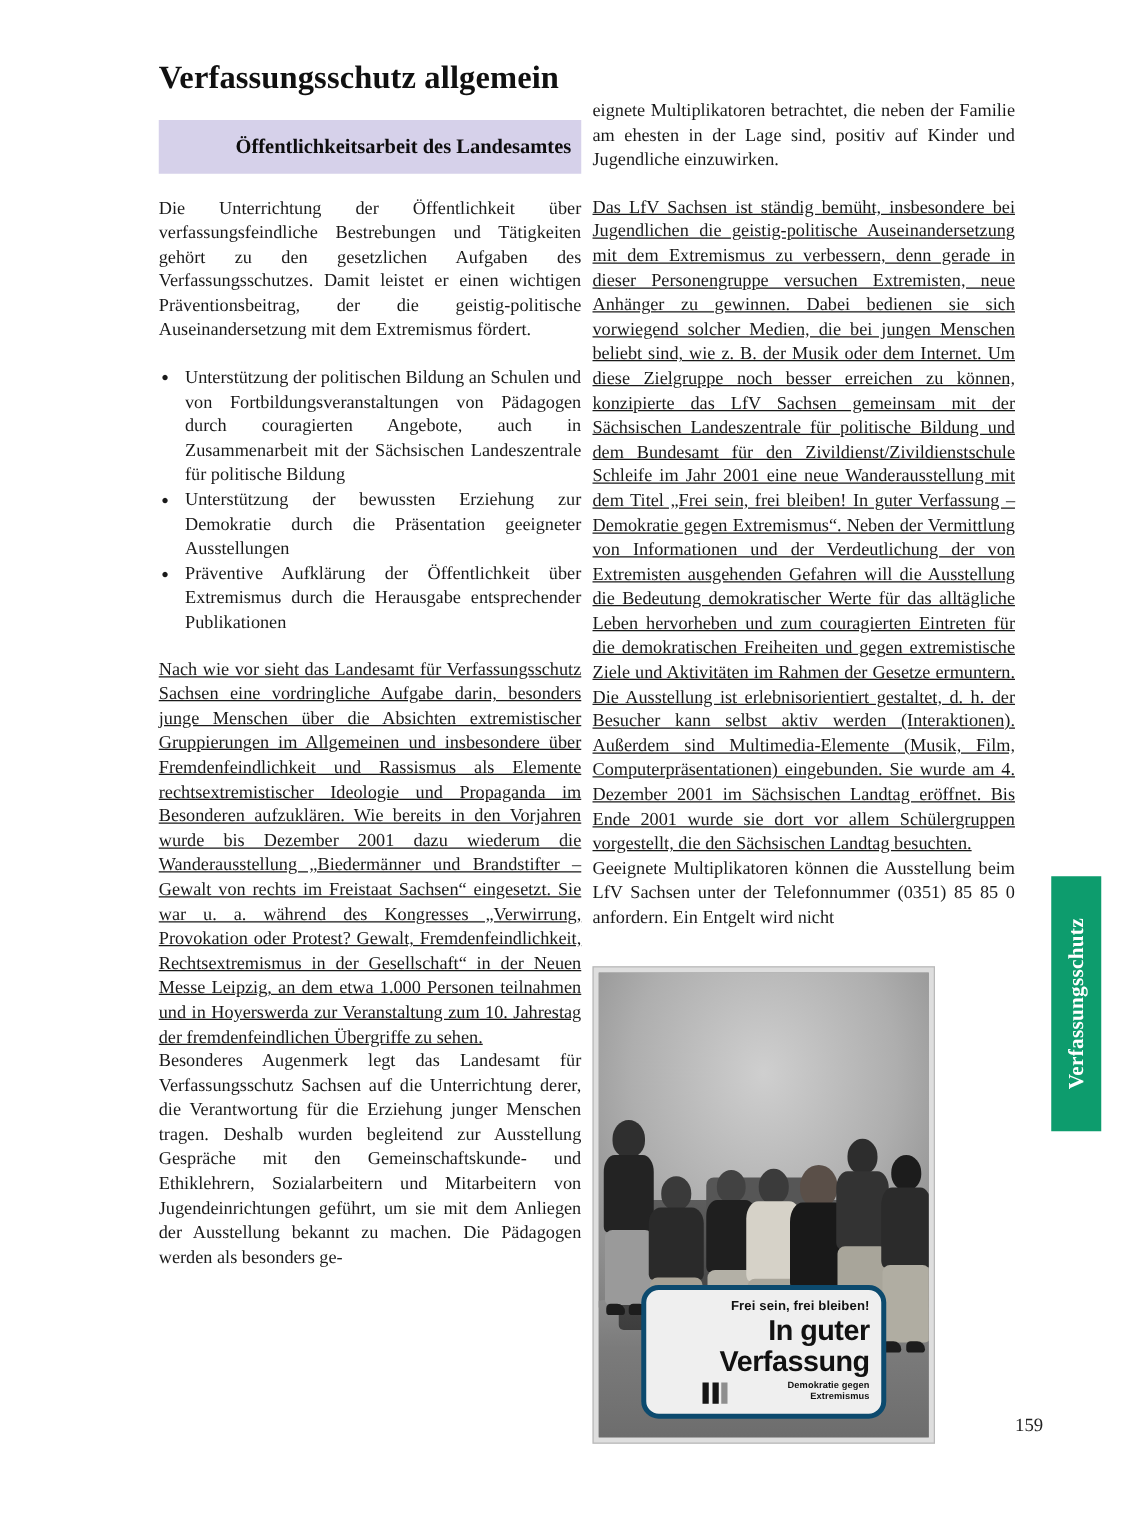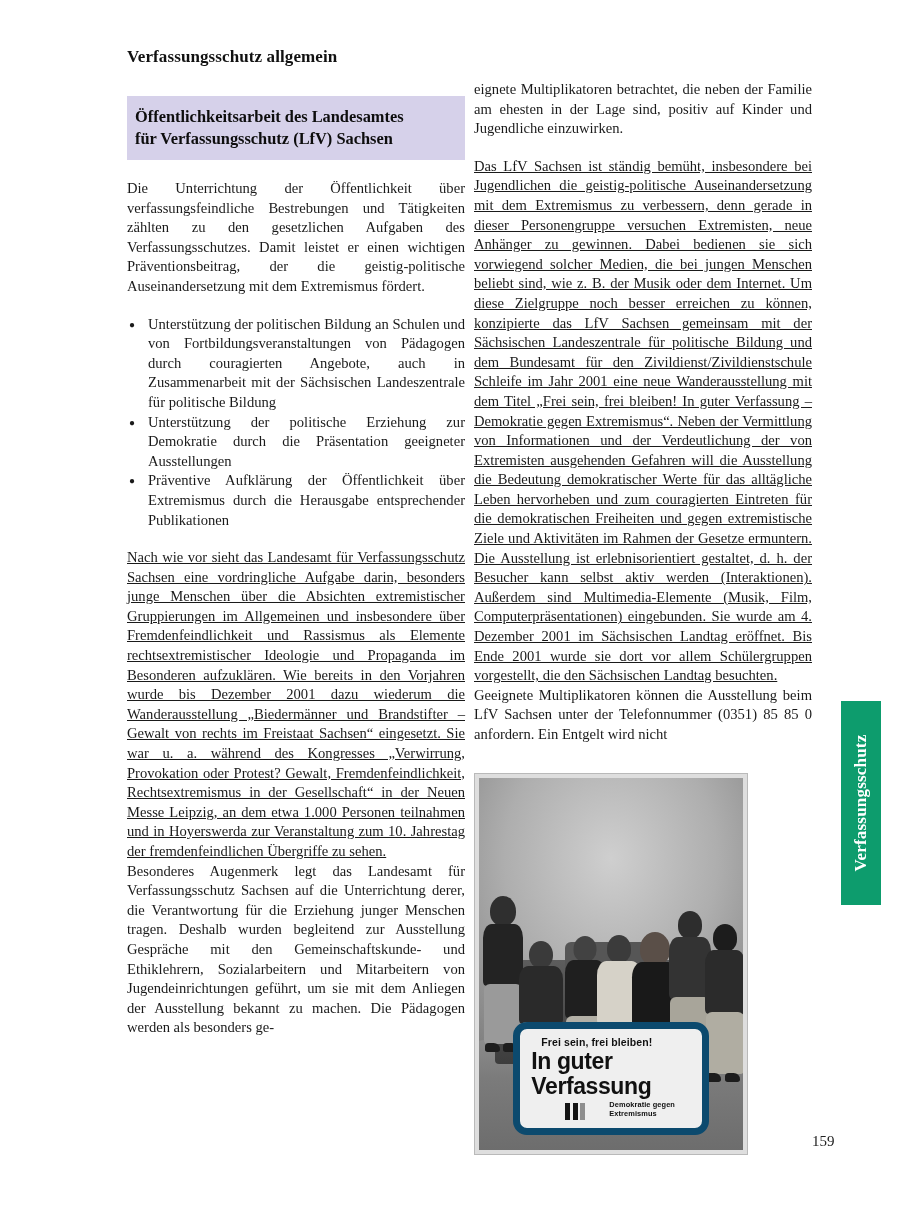--- a/index.html
+++ b/index.html
@@ -20,21 +20,21 @@
     position: absolute;
     inset: 0;
     background: #ffffff;
   }
 
   
   .page-title {
     position: absolute;
     left: 127px;
     top: 47px;
-    font-size: 17px;
+    font-size: 26px;
     font-weight: bold;
     letter-spacing: 0.1px;
     color: #111111;
     white-space: nowrap;
   }
 
   
   .col {
     position: absolute;
     width: 338px;
@@ -45,21 +45,21 @@
     hyphens: manual;
   }
   .col-left  { left: 127px; top: 96px; }
   .col-right { left: 474px; top: 80px; }
 
   
   .callout-box {
     background: #d6d1ea;
     padding: 10px 8px 11px 8px;
     margin-bottom: 19px;
-    text-align: left;
+    text-align: right;
   }
   .callout-line {
     font-weight: bold;
     font-size: 16.4px;
     line-height: 21.5px;
     color: #0d0d0d;
     white-space: nowrap;
   }
 
   p.para {
@@ -200,26 +200,27 @@
     border-radius: 4px 7px 3px 3px;
   }
 
   
   .poster-logo {
     position: absolute;
     left: 13%;
     bottom: 4%;
     width: 74%;
     background: #efefef;
-    border: 7px solid #0c4a6e;
+    border: 4px solid #0c4a6e;
     border-radius: 14px;
     padding: 7px 9px 8px 11px;
     box-sizing: border-box;
     font-family: "Liberation Sans", "DejaVu Sans", sans-serif;
     color: #111111;
+    text-align: right;
   }
   .poster-kicker {
     font-size: 10.5px;
     font-weight: bold;
     margin-left: 10px;
     letter-spacing: 0.1px;
   }
   .poster-main {
     font-size: 23px;
     font-weight: bold;
@@ -266,28 +267,27 @@
 <body>
 
 <div class="page">
 
   <div class="page-title">Verfassungsschutz allgemein</div>
 
   <div class="col col-left">
 
     <div class="callout-box">
       <div class="callout-line">Öffentlichkeitsarbeit des Landesamtes</div>
-      <div class="callout-line">für Verfassungsschutz (LfV) Sachsen</div>
     </div>
 
-    <p class="para">Die Unterrichtung der Öffentlichkeit über verfassungsfeindliche Bestrebungen und Tätigkeiten zählten zu den gesetzlichen Aufgaben des Verfassungsschutzes. Damit leistet er einen wichtigen Präventionsbeitrag, der die geistig-politische Auseinandersetzung mit dem Extremismus fördert.</p>
+    <p class="para">Die Unterrichtung der Öffentlichkeit über verfassungsfeindliche Bestrebungen und Tätigkeiten gehört zu den gesetzlichen Aufgaben des Verfassungsschutzes. Damit leistet er einen wichtigen Präventionsbeitrag, der die geistig-politische Auseinandersetzung mit dem Extremismus fördert.</p>
 
     <ul class="bullets">
       <li>Unterstützung der politischen Bildung an Schulen und von Fortbildungsveranstaltungen von Pädagogen durch couragierten Angebote, auch in Zusammenarbeit mit der Sächsischen Landeszentrale für politische Bildung</li>
-      <li>Unterstützung der politische Erziehung zur Demokratie durch die Präsentation geeigneter Ausstellungen</li>
+      <li>Unterstützung der bewussten Erziehung zur Demokratie durch die Präsentation geeigneter Ausstellungen</li>
       <li>Präventive Aufklärung der Öffentlichkeit über Extremismus durch die Herausgabe entsprechender Publikationen</li>
     </ul>
 
     <p class="para tight">Nach wie vor sieht das Landesamt für Verfassungsschutz Sachsen eine vordringliche Aufgabe darin, besonders junge Menschen über die Absichten extremistischer Gruppierungen im Allgemeinen und insbesondere über Fremdenfeindlichkeit und Rassismus als Elemente rechtsextremistischer Ideologie und Propaganda im Besonderen aufzuklären. Wie bereits in den Vorjahren wurde bis Dezember 2001 dazu wiederum die Wanderausstellung „Biedermänner und Brandstifter – Gewalt von rechts im Freistaat Sachsen“ eingesetzt. Sie war u. a. während des Kongresses „Verwirrung, Provokation oder Protest? Gewalt, Fremdenfeindlichkeit, Rechtsextremismus in der Gesellschaft“ in der Neuen Messe Leipzig, an dem etwa 1.000 Personen teilnahmen und in Hoyerswerda zur Veranstaltung zum 10. Jahrestag der fremdenfeindlichen Übergriffe zu sehen.</p>
     <p class="para">Besonderes Augenmerk legt das Landesamt für Verfassungsschutz Sachsen auf die Unterrichtung derer, die Verantwortung für die Erziehung junger Menschen tragen. Deshalb wurden begleitend zur Ausstellung Gespräche mit den Gemeinschaftskunde- und Ethiklehrern, Sozialarbeitern und Mitarbeitern von Jugendeinrichtungen geführt, um sie mit dem Anliegen der Ausstellung bekannt zu machen. Die Pädagogen werden als besonders ge-</p>
   </div>
 
   <div class="col col-right">
     <p class="para">eignete Multiplikatoren betrachtet, die neben der Familie am ehesten in der Lage sind, positiv auf Kinder und Jugendliche einzuwirken.</p>
     <p class="para tight">Das LfV Sachsen ist ständig bemüht, insbesondere bei Jugendlichen die geistig-politische Auseinandersetzung mit dem Extremismus zu verbessern, denn gerade in dieser Personengruppe versuchen Extremisten, neue Anhänger zu gewinnen. Dabei bedienen sie sich vorwiegend solcher Medien, die bei jungen Menschen beliebt sind, wie z. B. der Musik oder dem Internet. Um diese Zielgruppe noch besser erreichen zu können, konzipierte das LfV Sachsen gemeinsam mit der Sächsischen Landeszentrale für politische Bildung und dem Bundesamt für den Zivildienst/Zivildienstschule Schleife im Jahr 2001 eine neue Wanderausstellung mit dem Titel „Frei sein, frei bleiben! In guter Verfassung – Demokratie gegen Extremismus“. Neben der Vermittlung von Informationen und der Verdeutlichung der von Extremisten ausgehenden Gefahren will die Ausstellung die Bedeutung demokratischer Werte für das alltägliche Leben hervorheben und zum couragierten Eintreten für die demokratischen Freiheiten und gegen extremistische Ziele und Aktivitäten im Rahmen der Gesetze ermuntern. Die Ausstellung ist erlebnisorientiert gestaltet, d. h. der Besucher kann selbst aktiv werden (Interaktionen). Außerdem sind Multimedia-Elemente (Musik, Film, Computerpräsentationen) eingebunden. Sie wurde am 4. Dezember 2001 im Sächsischen Landtag eröffnet. Bis Ende 2001 wurde sie dort vor allem Schülergruppen vorgestellt, die den Sächsischen Landtag besuchten.</p>

